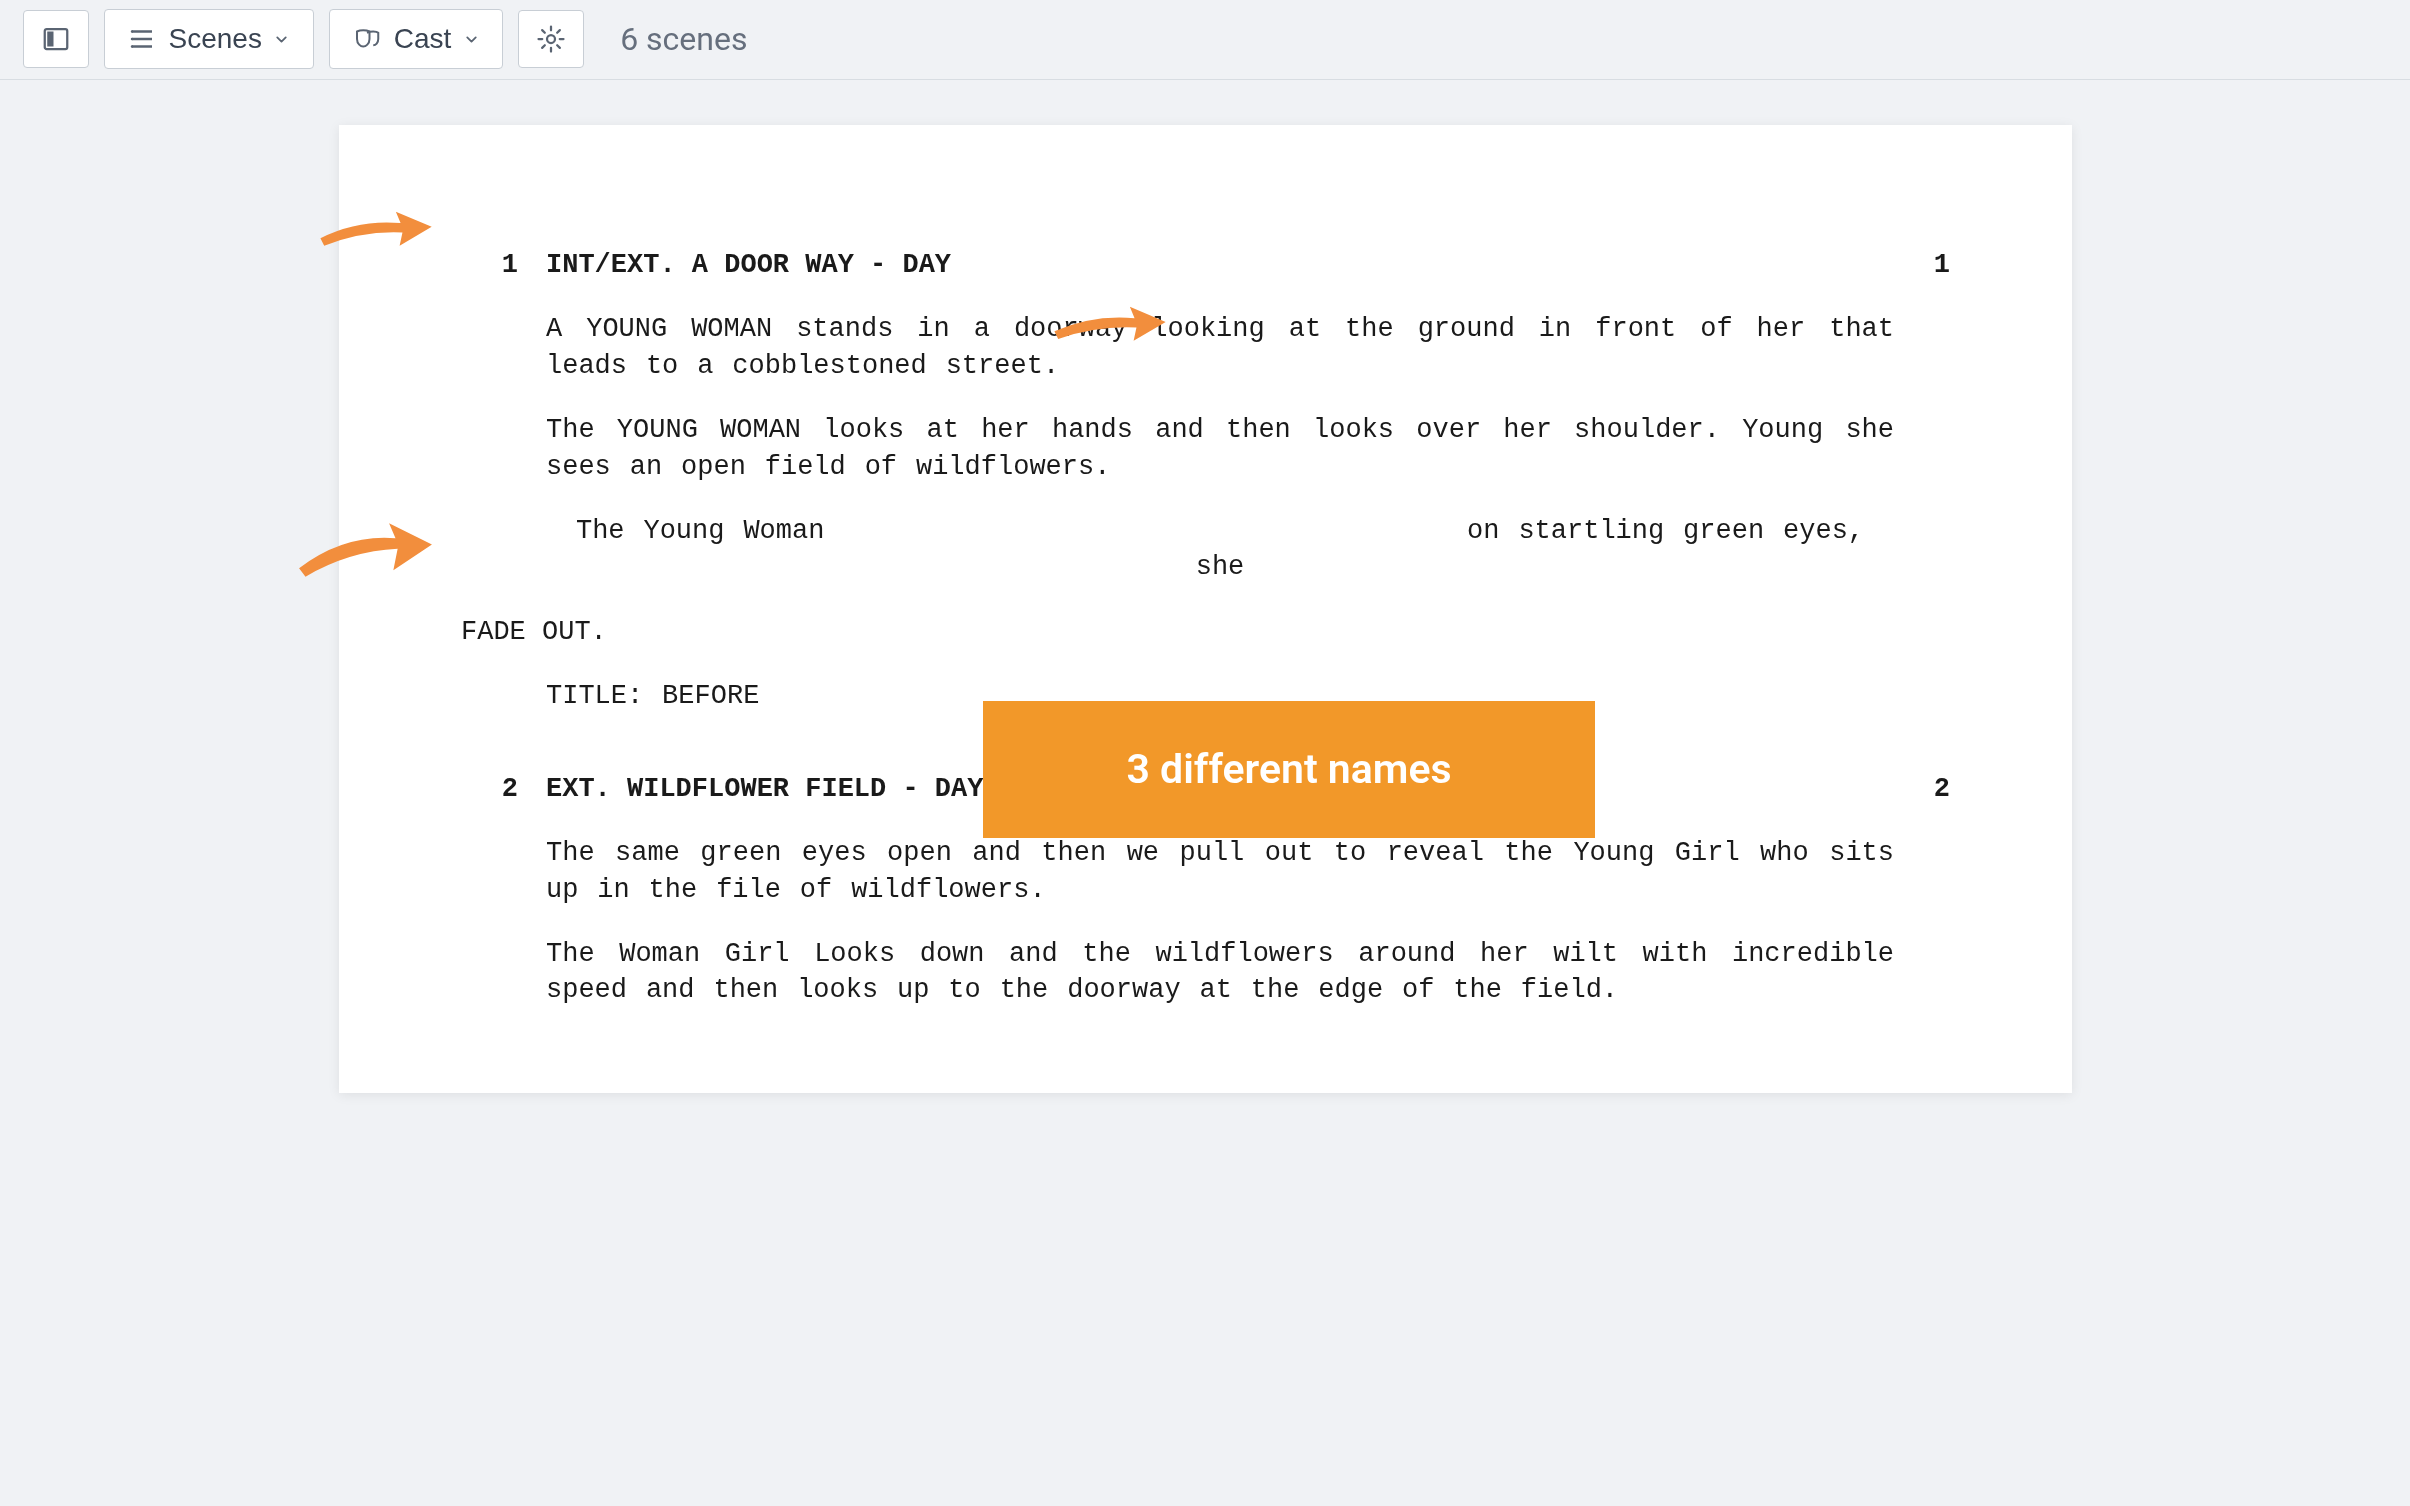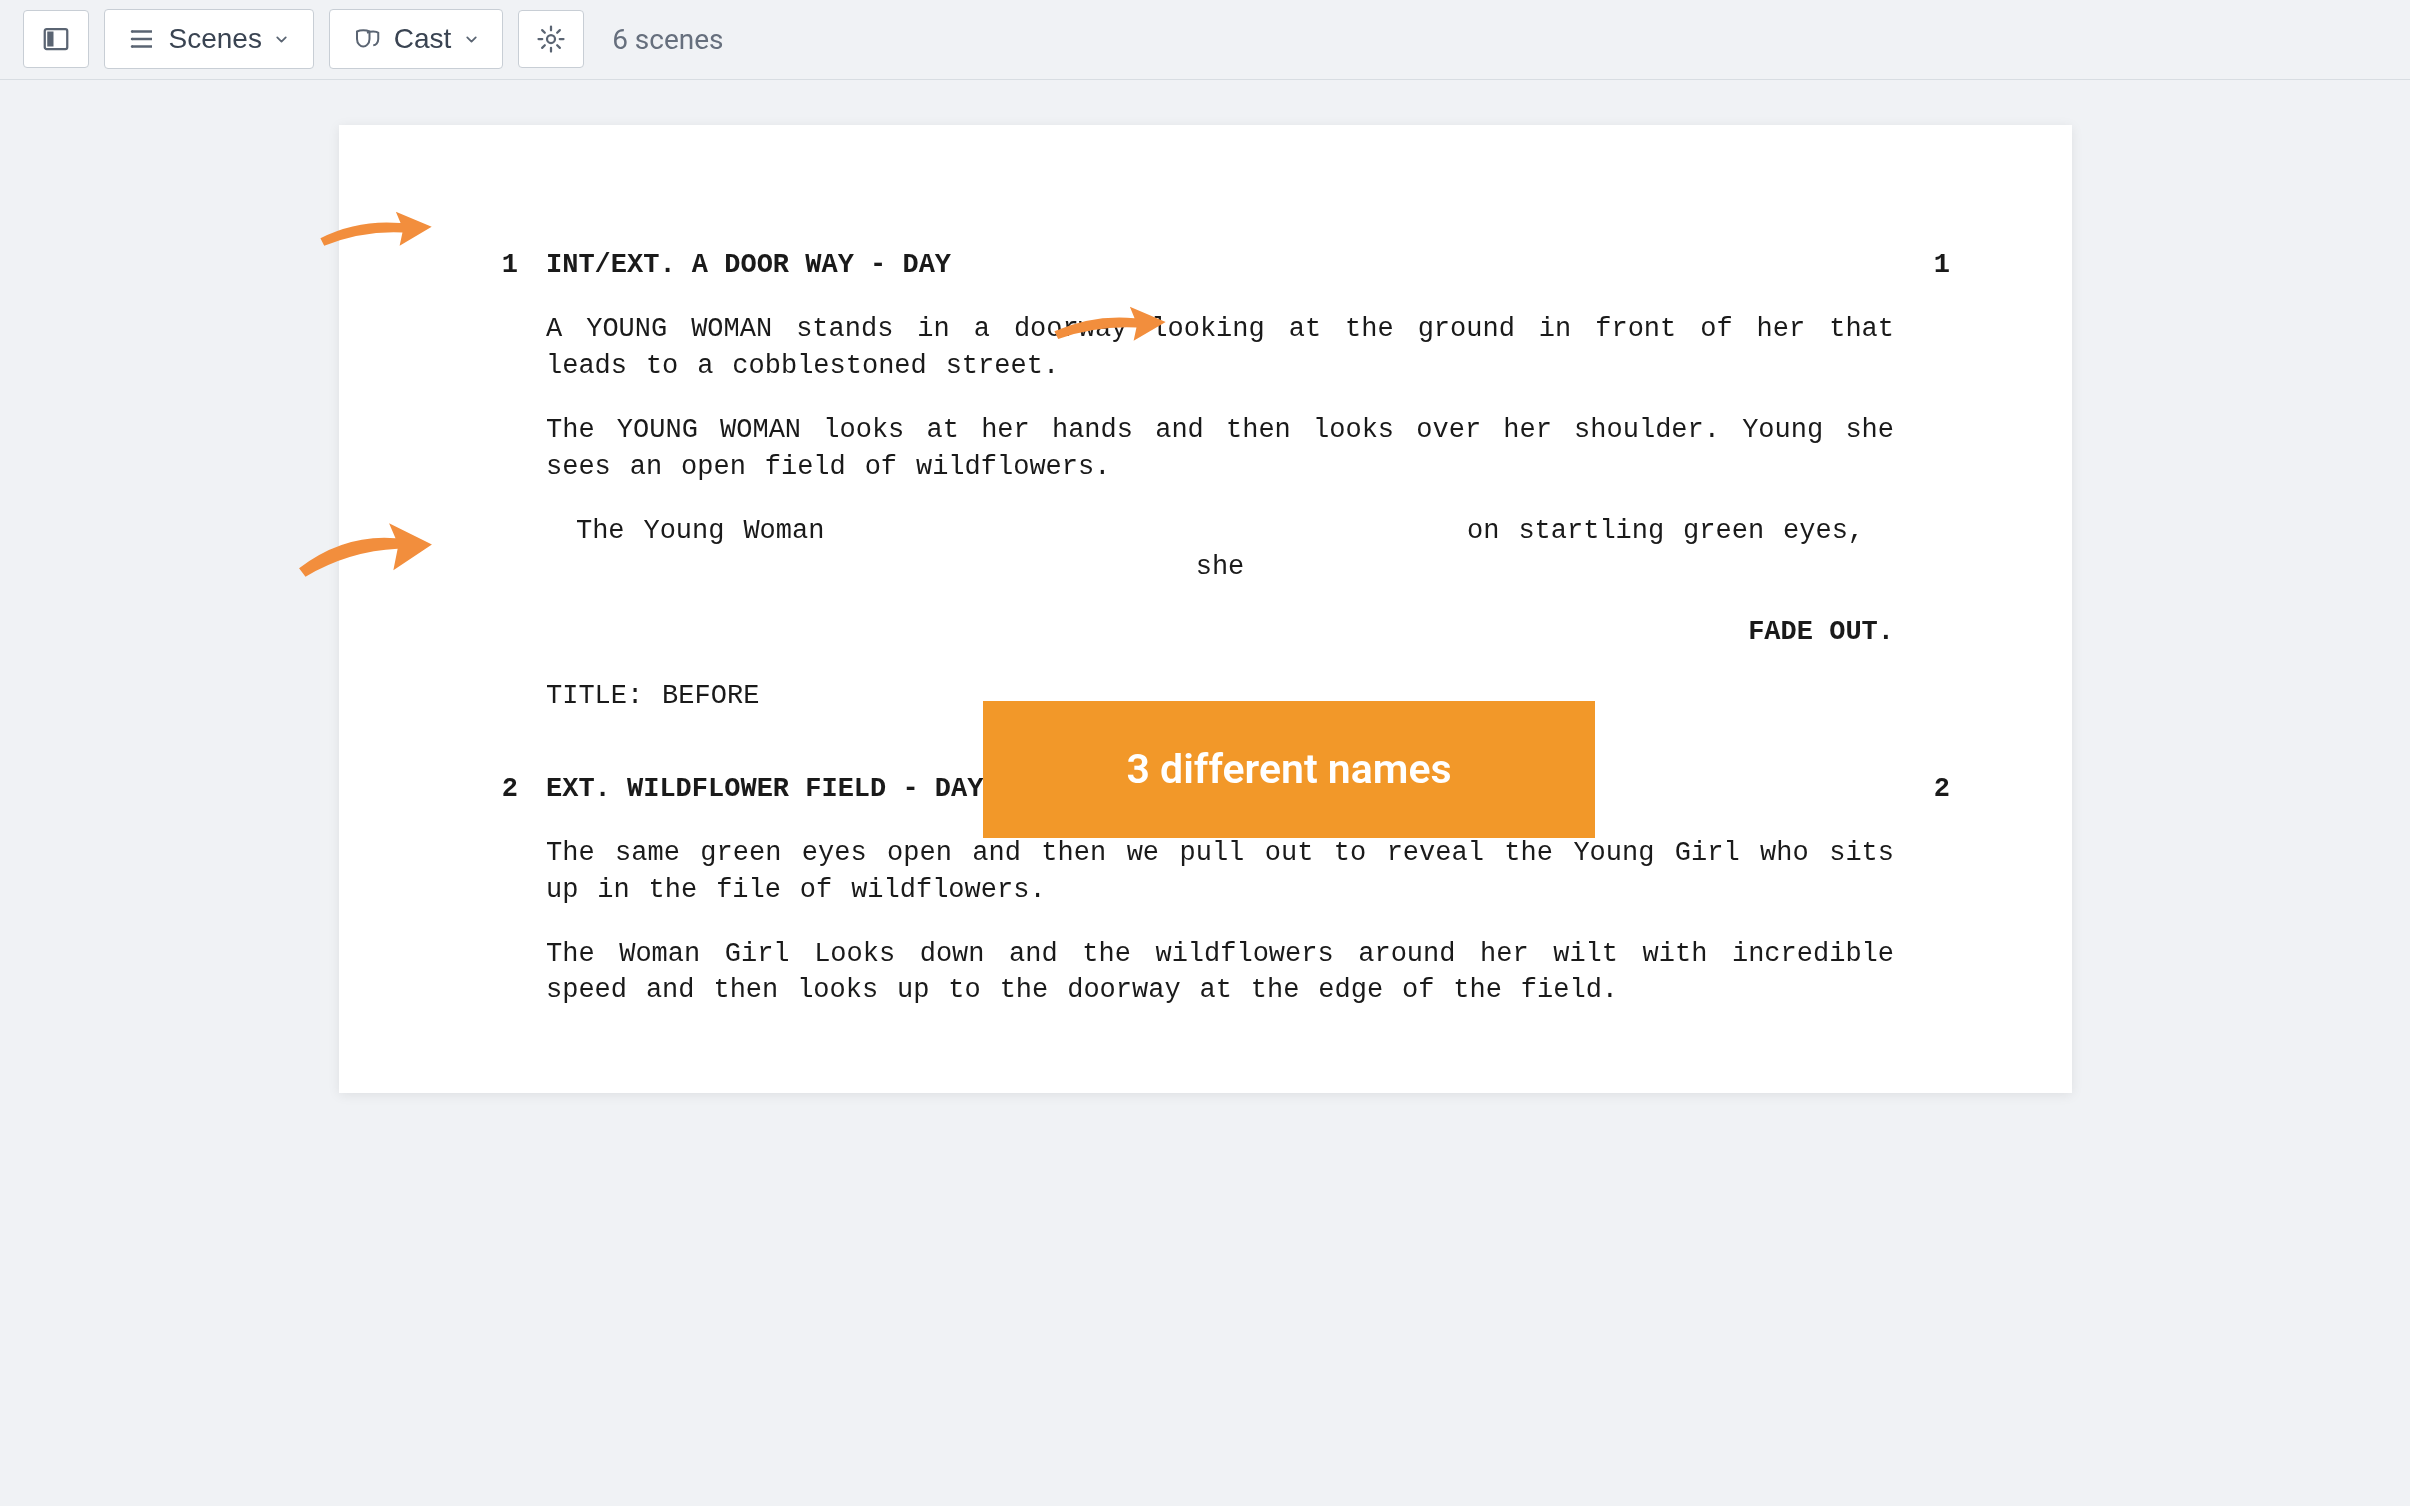--- a/index.html
+++ b/index.html
@@ -41,23 +41,23 @@
       width: 30px;
       height: 30px;
       stroke: #5a6472;
       fill: none;
     }
     .toolbar-btn .chevron {
       width: 17px;
       height: 17px;
     }
     .scene-count {
-      font-size: 28px;
+      font-size: 32px;
       color: #666f7d;
-      margin-left: 13px;
+      margin-left: 21px;
     }
     .page-wrap {
       display: flex;
       justify-content: center;
       padding-top: 45px;
     }
     .page {
       position: relative;
       width: 1733px;
       background: #fff;
@@ -96,24 +96,23 @@
     .action {
       margin-left: 85px;
       margin-right: 56px;
       margin-bottom: 28px;
       text-align: justify;
       text-justify: inter-word;
       word-spacing: 0.1em;
     }
     .transition {
       margin-right: 56px;
-      text-align: right;
+      text-align: left;
       margin-bottom: 28px;
       margin-top: 17px;
-      font-weight: bold;
     }
     .callout {
       position: absolute;
       background: #f29829;
       color: #fff;
       font-family: -apple-system, BlinkMacSystemFont, "Segoe UI", Roboto, sans-serif;
       font-size: 41px;
       font-weight: 600;
       padding: 41px 56px;
       left: 644px;

